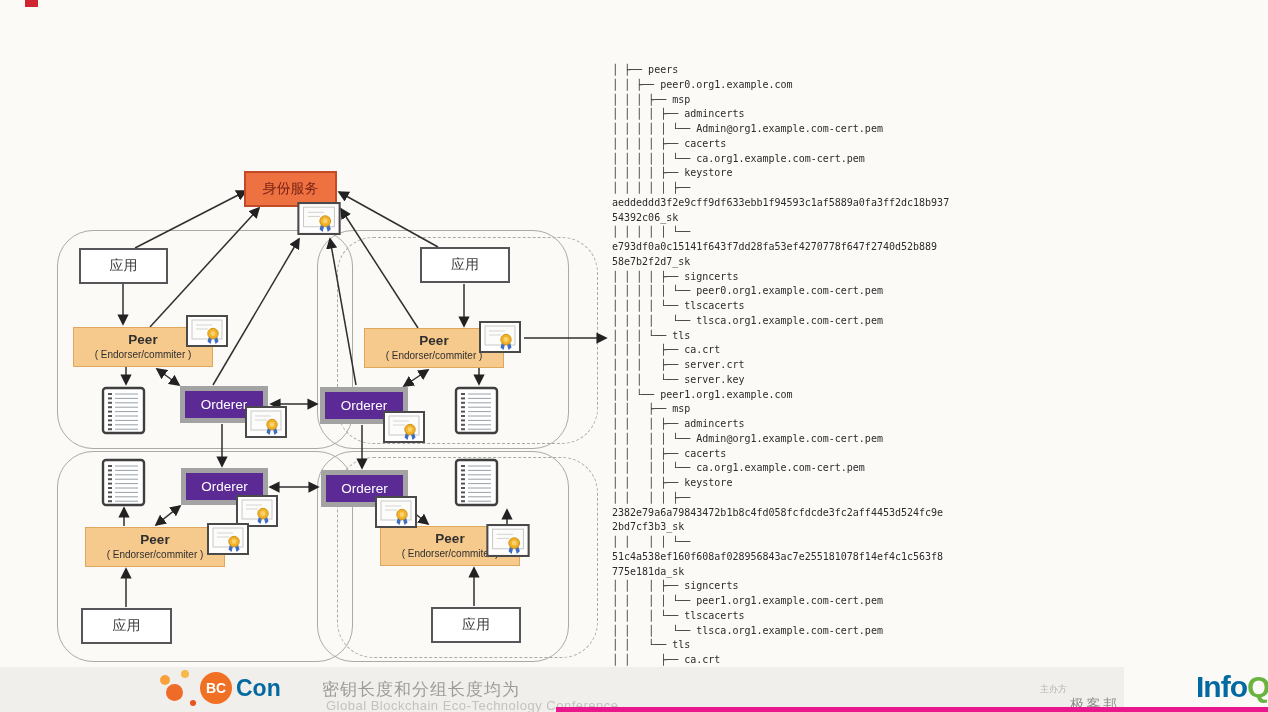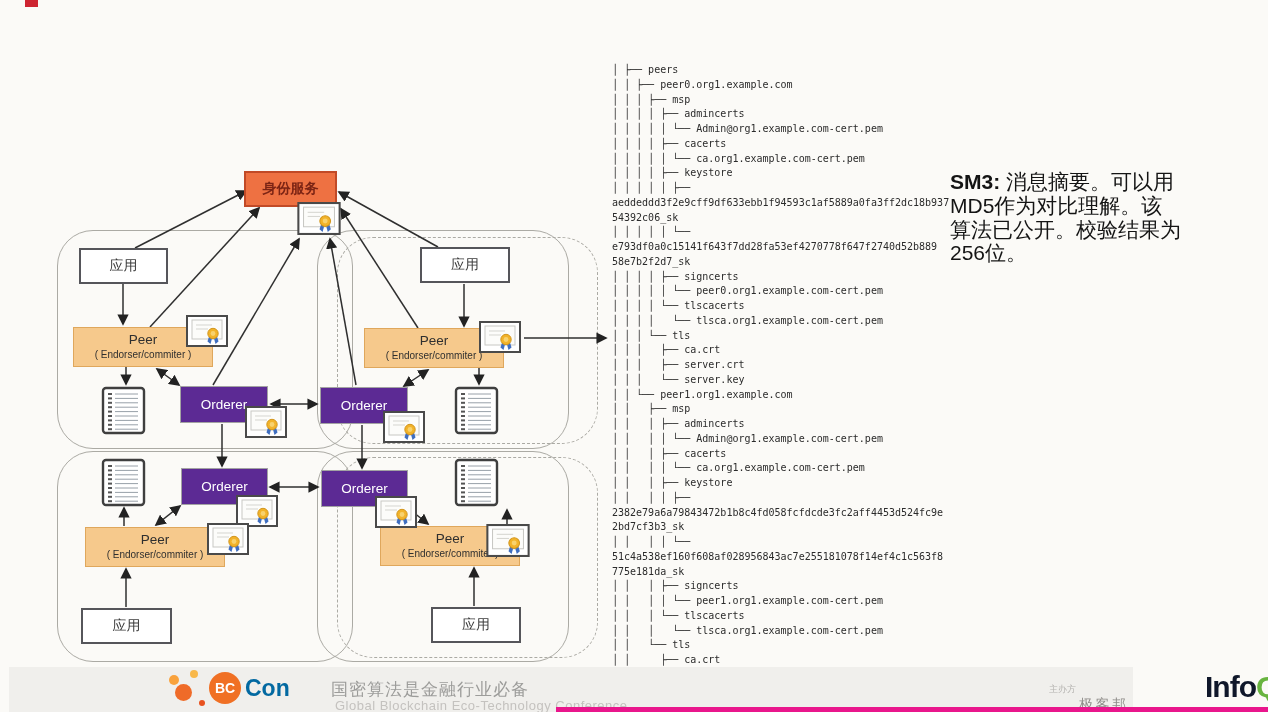--- a/index.html
+++ b/index.html
@@ -5,40 +5,40 @@
   html,body{margin:0;padding:0}
   .stage{position:relative;width:1268px;height:712px;background:#fbfaf7;
          font-family:"Liberation Sans",sans-serif;overflow:hidden}
   .abs{position:absolute;box-sizing:border-box}
   .title{left:38px;top:10px;font-size:36px;font-weight:700;color:#50505a;letter-spacing:2px;white-space:nowrap}
   .container-box{border:1.6px solid #abaaa4;border-radius:36px}
   .container-dashed{border:1.6px dashed #abaaa4;border-radius:36px}
   .box{display:flex;align-items:center;justify-content:center;text-align:center}
   .app-box{background:#fff;border:2px solid #55555a;color:#3a3a3a;font-size:14px}
   .peer-box{background:#f6c98c;border:1px solid #dfa75c;color:#2f2f2f;flex-direction:column;line-height:1.25}
-  .peer-box .l1{font-size:13.5px;font-weight:400}
+  .peer-box .l1{font-size:13.5px;font-weight:700}
   .peer-box .l2{font-size:10px;font-weight:400}
-  .orderer-box{background:#5c2a94;border:1px solid #a3a3a3;color:#fff;font-size:13.5px}
-  .id-box{background:#ee7142;border:2px solid #c14a27;color:#7c2414;font-weight:700;font-size:14px}
+  .orderer-box{background:#5c2a94;border:5px solid #a3a3a3;color:#fff;font-size:13.5px}
+  .id-box{background:#ee7142;border:2px solid #c14a27;color:#7c2414;font-weight:400;font-size:14px}
   .tree{left:612px;top:63px;margin:0;font-family:"DejaVu Sans Mono",monospace;
         font-size:10px;line-height:14.75px;color:#2b2b2b}
   .notes{left:950px;top:170px;width:312px;font-size:21px;line-height:23.8px;color:#141414}
   .note{white-space:pre-line}
   .note b{font-weight:700}
-  .footer-band{left:9px;top:667px;width:1124px;height:45px;background:#f0efec}
+  .footer-band{left:0;top:667px;width:1124px;height:45px;background:#f0efec}
   .circ{position:absolute;border-radius:50%}
   .bccon-con{font-size:23px;font-weight:700;color:#0369a1}
   .conf-cn{font-size:17px;color:#9c9c9a;letter-spacing:1px}
   .conf-en{font-size:13px;color:#c4c2bf;letter-spacing:0.5px}
   .organizer{font-size:9px;color:#b5b3b0}
   .geekbang{font-size:24px;font-weight:700;color:#1d1d1d;letter-spacing:-0.5px}
   .geekbang .arrow{color:#f26c21}
   .geekbang-sub{font-size:14px;color:#8f8d8a;letter-spacing:2.5px}
   .infoq{font-size:30px;font-weight:700;letter-spacing:-1px}
-  .infoq .info{color:#0f172a}
+  .infoq .info{color:#0369a1}
   .infoq .q{color:#68b43f}
   .accent-red{left:25px;top:0;width:13px;height:7px;background:#ce2531}
   .accent-pink{left:556px;top:707px;width:712px;height:5px;background:#e9168c}
   svg.overlay{position:absolute;left:0;top:0;pointer-events:none}
 </style>
 </head>
 <body>
 
 <svg width="0" height="0" style="position:absolute" aria-hidden="true">
   <defs>
@@ -250,37 +250,33 @@
 │ │   │ ├── signcerts
 │ │   │ │ └── peer1.org1.example.com-cert.pem
 │ │   │ └── tlscacerts
 │ │   │   └── tlsca.org1.example.com-cert.pem
 │ │   └── tls
 │ │     ├── ca.crt
 │ │     ├── server.crt
 │ │     └── server.key</pre>
 
   <div class="abs notes">
-    <div class="note"><b>SM3:</b><span> 消息摘要。可以用
-MD5作为对比理解。该
-算法已公开。校验结果为
-256位。</span></div>
   </div>
 
   <div class="abs footer-band">
     <div>
       <span class="circ" style="left:160px;top:8px;width:10px;height:10px;background:#f9a23c"></span>
       <span class="circ" style="left:166px;top:17px;width:17px;height:17px;background:#ef6b28"></span>
       <span class="circ" style="left:181px;top:3px;width:8px;height:8px;background:#f8b84a"></span>
       <span class="circ" style="left:190px;top:33px;width:6px;height:6px;background:#e8521f"></span>
       <span class="circ" style="left:200px;top:5px;width:32px;height:32px;background:#f07024;color:#fff;font-size:14px;font-weight:700;display:flex;align-items:center;justify-content:center">
           <span>BC</span>
         </span>
       <span class="abs bccon-con" style="left:236px;top:8px">Con</span>
-      <span class="abs conf-cn" style="left:322px;top:11px">国密算法是金融行业必备</span>
+      <span class="abs conf-cn" style="left:322px;top:11px">密钥长度和分组长度均为</span>
       <span class="abs conf-en" style="left:326px;top:31px">Global Blockchain Eco-Technology Conference</span>
     </div>
     <span class="abs organizer" style="left:1040px;top:16px">主办方</span>
     <span class="abs geekbang-sub" style="left:1070px;top:29px">极客邦科技</span>
     <div class="abs infoq" style="left:1196px;top:3px">
       <span class="info">Info</span><span class="q">Q</span>
     </div>
   </div>
 
   <div class="abs accent-pink"></div>

